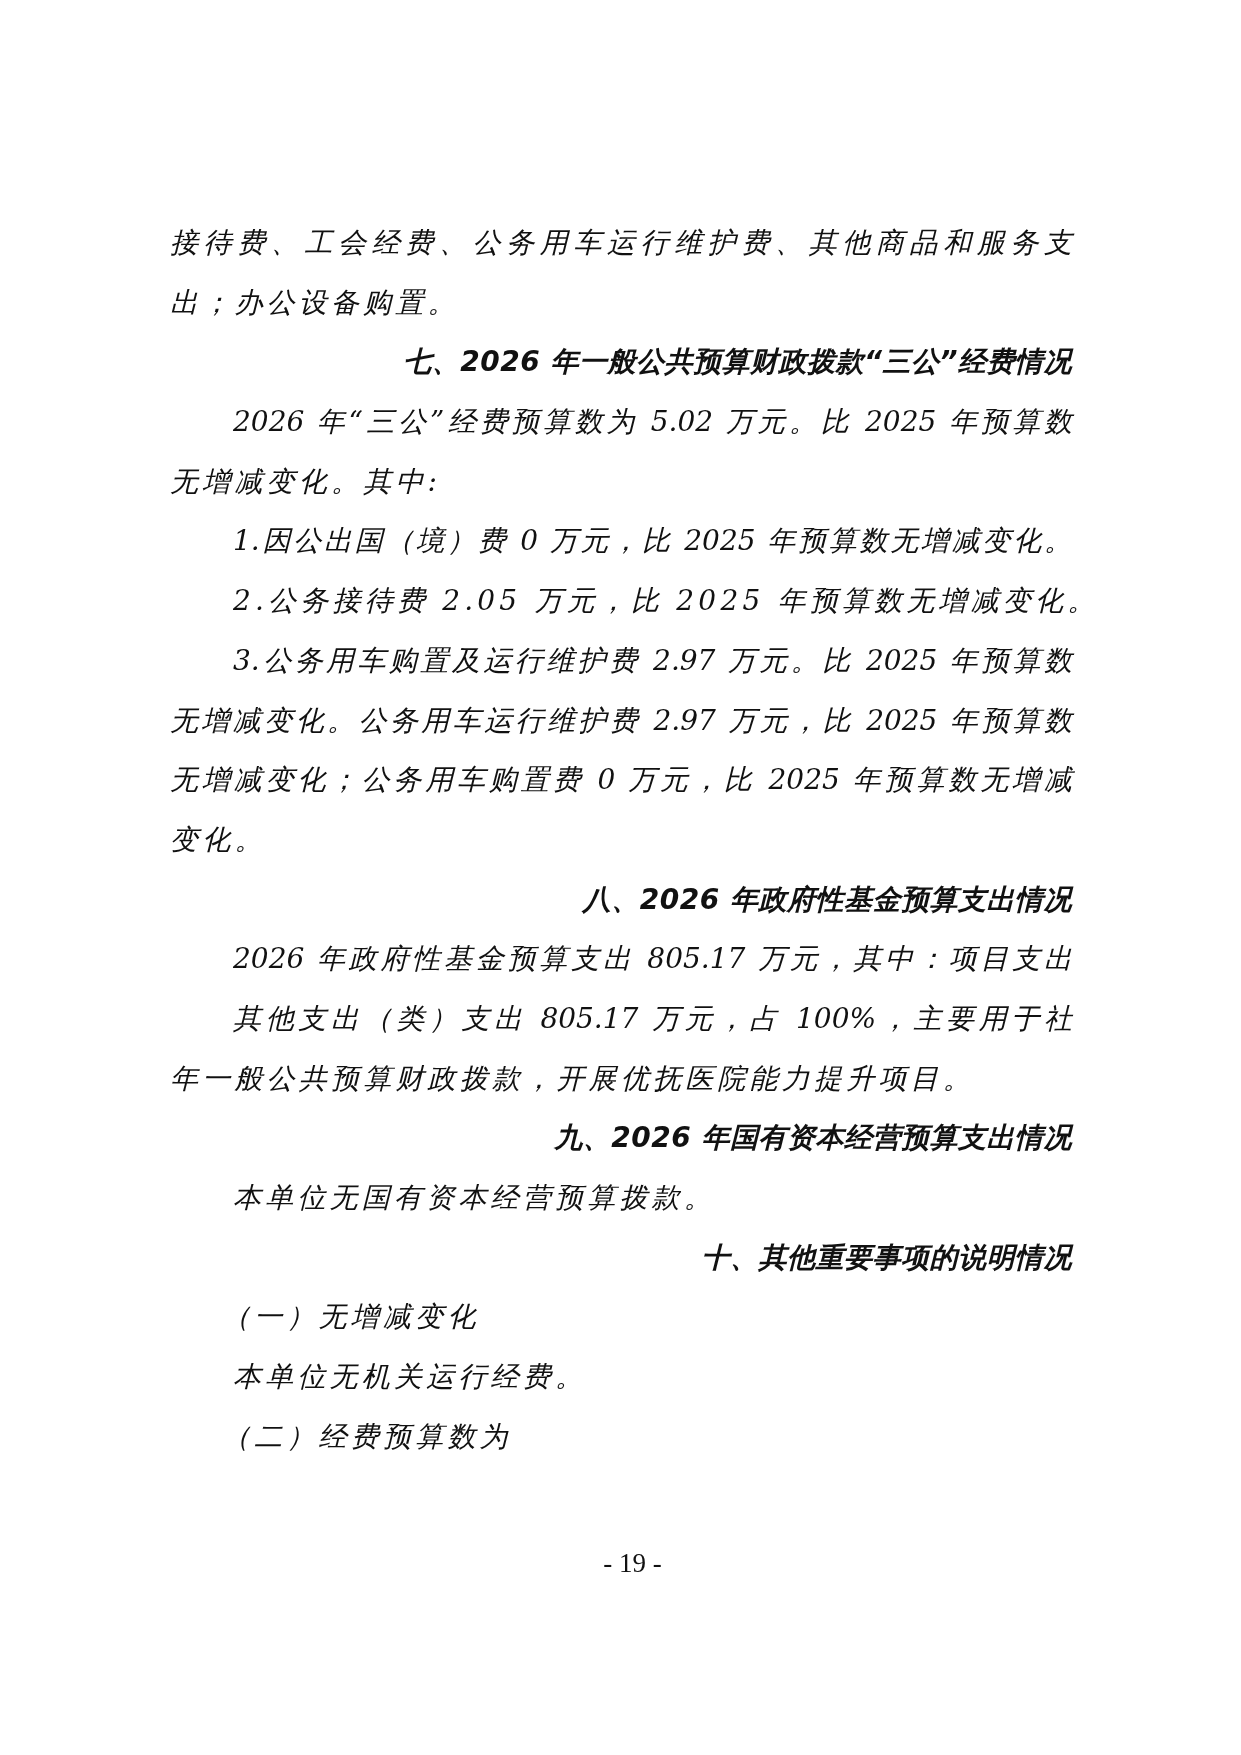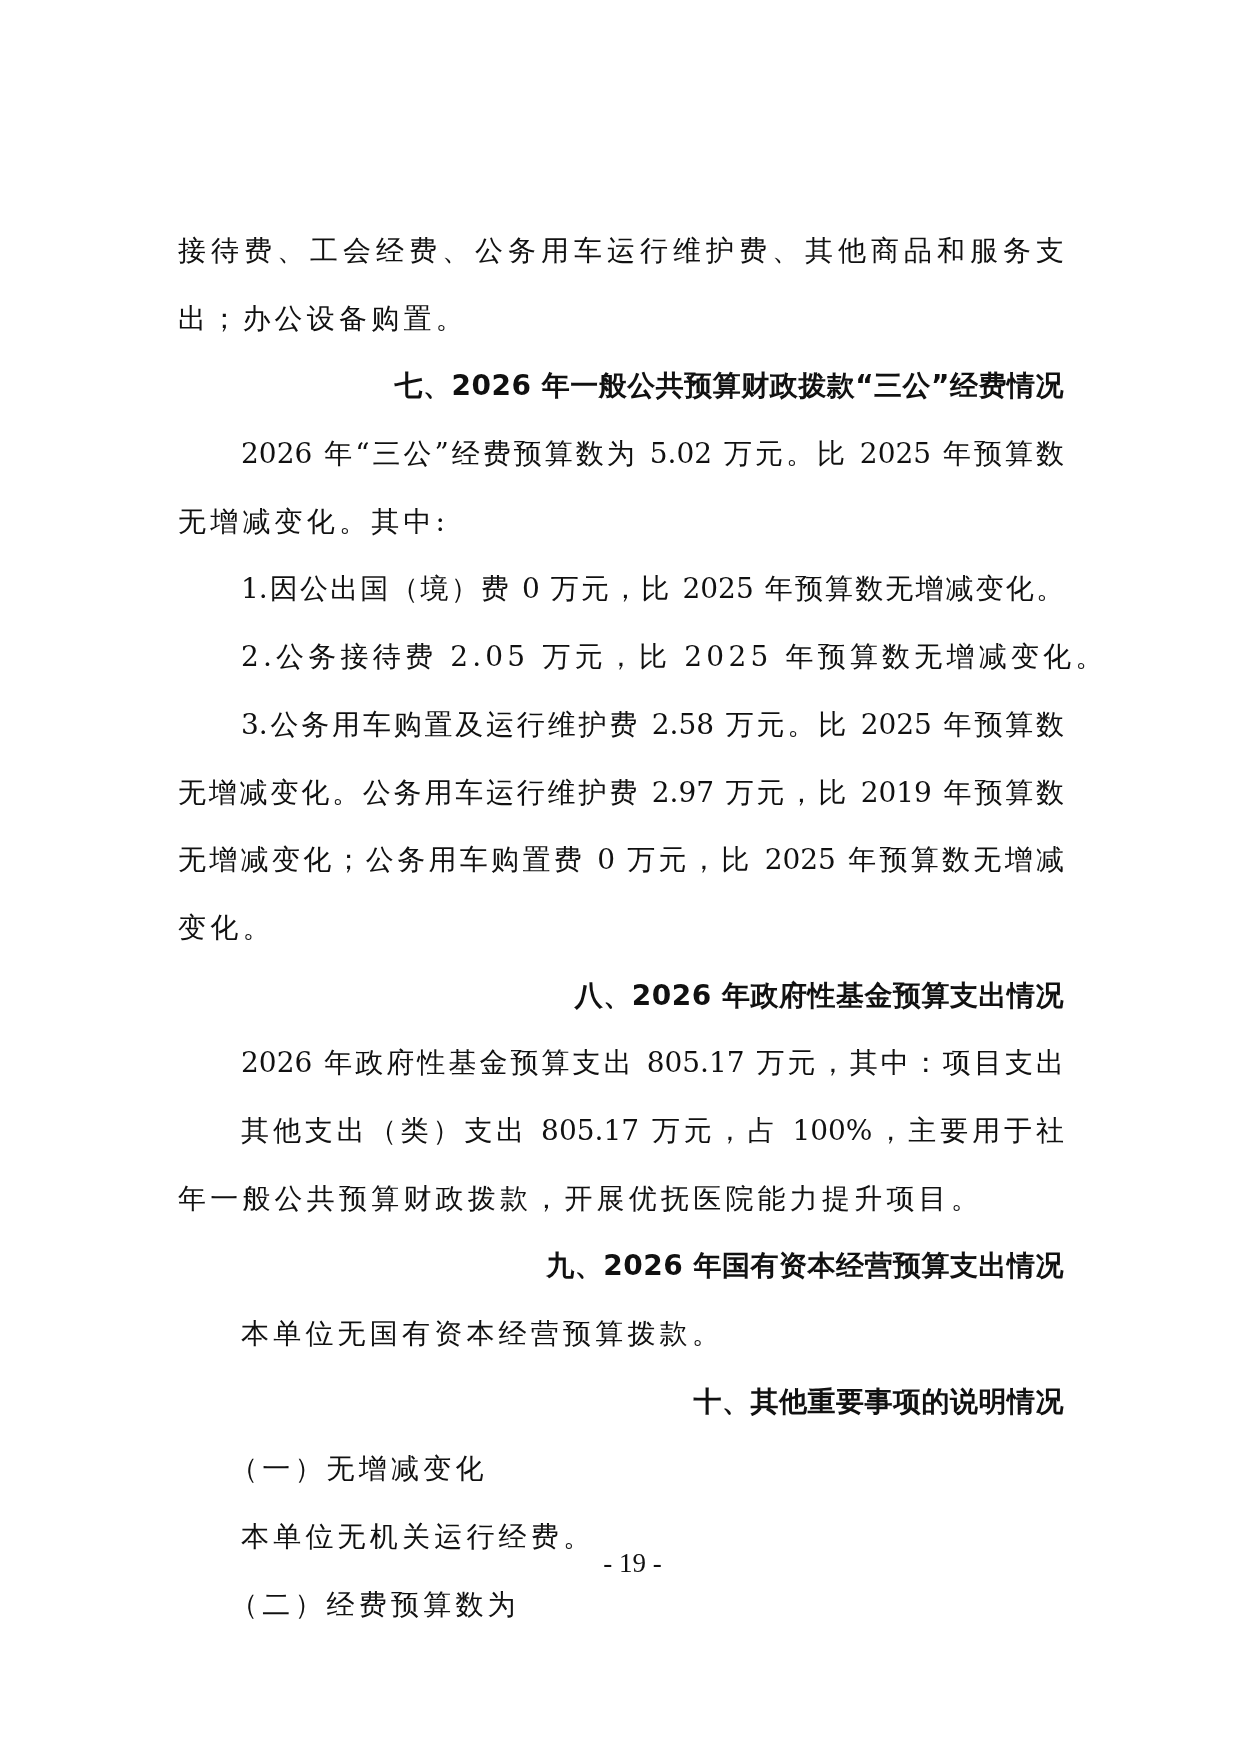--- a/index.html
+++ b/index.html
@@ -1,21 +1,21 @@
 <!DOCTYPE html>
 <html><head>
 <meta charset="utf-8">
 <style>
   html, body { margin: 0; padding: 0; background: #ffffff; }
   body { width: 1241px; height: 1755px; position: relative; overflow: hidden; color: #111; }
   .page { position: absolute; left: 170px; top: 213px; width: 902px; }
   .line {
     font-family: "DejaVu Serif", "Liberation Serif", serif;
     font-size: 28px; line-height: 59.7px; height: 59.7px;
-    white-space: nowrap; letter-spacing: 4.2px; margin: 8px;
+    white-space: nowrap; letter-spacing: 4.2px; margin: 0; font-style: italic;
   }
   .just { text-align: justify; text-align-last: justify; letter-spacing: 0; }
   .ind { padding-left: 63px; }
   .ind-sm { padding-left: 52px; }
   .h { font-family: "DejaVu Sans", "Liberation Sans", sans-serif; font-weight: bold; font-size: 28px; letter-spacing: 0.5px; text-align: right; }
   .pagenum {
     position: absolute; left: 12px; width: 1241px; top: 1548px; text-align: center;
     font-family: "Liberation Serif", "DejaVu Serif", serif; font-size: 27px; color: #111;
   }
 </style>
@@ -23,22 +23,22 @@
 <body>
 
 <div class="page">
   <p class="line just">接待费、工会经费、公务用车运行维护费、其他商品和服务支</p>
   <p class="line">出；办公设备购置。</p>
   <p class="line ind h">七、2026 年一般公共预算财政拨款“三公”经费情况</p>
   <p class="line ind just">2026 年“三公”经费预算数为 5.02 万元。比 2025 年预算数</p>
   <p class="line">无增减变化。其中:</p>
   <p class="line ind just">1.因公出国（境）费 0 万元，比 2025 年预算数无增减变化。</p>
   <p class="line ind">2.公务接待费 2.05 万元，比 2025 年预算数无增减变化。</p>
-  <p class="line ind just">3.公务用车购置及运行维护费 2.58 万元。比 2025 年预算数</p>
-  <p class="line just">无增减变化。公务用车运行维护费 2.97 万元，比 2019 年预算数</p>
+  <p class="line ind just">3.公务用车购置及运行维护费 2.97 万元。比 2025 年预算数</p>
+  <p class="line just">无增减变化。公务用车运行维护费 2.97 万元，比 2025 年预算数</p>
   <p class="line just">无增减变化；公务用车购置费 0 万元，比 2025 年预算数无增减</p>
   <p class="line">变化。</p>
   <p class="line ind h">八、2026 年政府性基金预算支出情况</p>
   <p class="line ind just">2026 年政府性基金预算支出 805.17 万元，其中：项目支出</p>
   <p class="line ind just">其他支出（类）支出 805.17 万元，占 100%，主要用于社</p>
   <p class="line">年一般公共预算财政拨款，开展优抚医院能力提升项目。</p>
   <p class="line ind h">九、2026 年国有资本经营预算支出情况</p>
   <p class="line ind">本单位无国有资本经营预算拨款。</p>
   <p class="line ind h">十、其他重要事项的说明情况</p>
   <p class="line ind-sm">（一）无增减变化</p>

